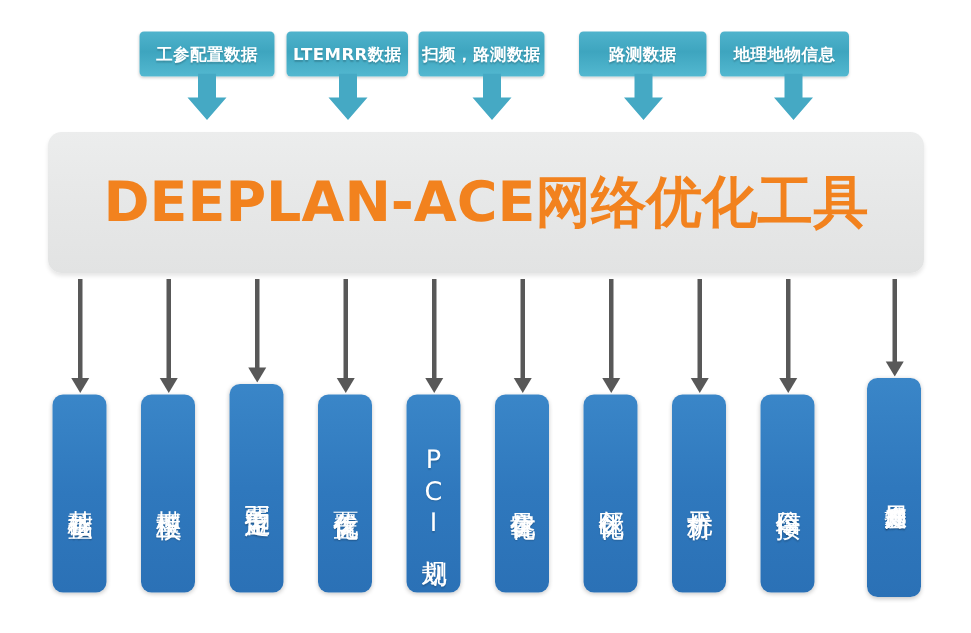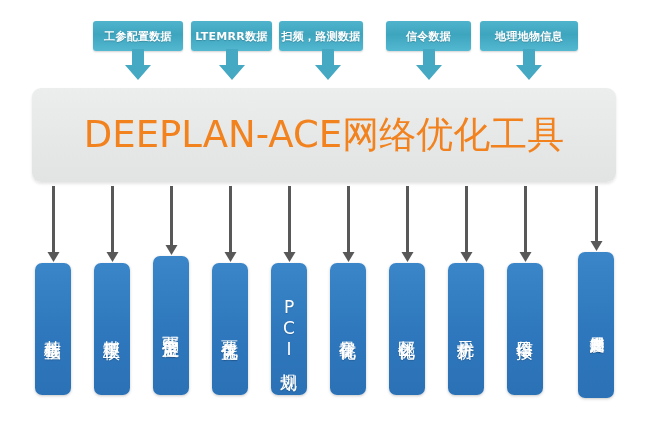--- a/index.html
+++ b/index.html
@@ -65,21 +65,21 @@
     border-radius: 9px;
     box-shadow: 0 2px 3px rgba(0,0,0,0.10);
     display: flex;
     align-items: center;
     justify-content: center;
   }
 
   #banner-title {
     color: #f2821e;
     font-size: 37px;
-    font-weight: normal;
+    font-weight: bold;
     letter-spacing: 0px;
     white-space: nowrap;
     font-family: "DejaVu Sans", "Liberation Sans", sans-serif;
   }
 
   
   .down-arrow {
     position: absolute;
     width: 13px;
     height: 72px;
@@ -117,23 +117,23 @@
       <div class="top-box" style="left: 93px; width: 90px;">
         <span>工参配置数据</span>
       </div>
       <div class="top-box" style="left: 191px; width: 81px; text-align: right;">
         <span>LTEMRR数据</span>
       </div>
       <div class="top-box" style="left: 279px; width: 84px;">
         <span>扫频，路测数据</span>
       </div>
       <div class="top-box" style="left: 386px; width: 85px;">
-        <span>信令数据</span>
-      </div>
-      <div class="top-box" style="left: 480px; width: 98px;">
+        <span>路测数据</span>
+      </div>
+      <div class="top-box" style="left: 480px; width: 86px;">
         <span>地理地物信息</span>
       </div>
     </div>
 
   <div id="top-arrows">
       <div class="top-arrow" style="left: 124px; top: 49px;">
         <svg viewBox="0 0 28 33">
           <path d="M8 0 H20 V16 H27 L14 31 L1 16 H8 Z" fill="#45a9c4"></path>
         </svg>
       </div>

